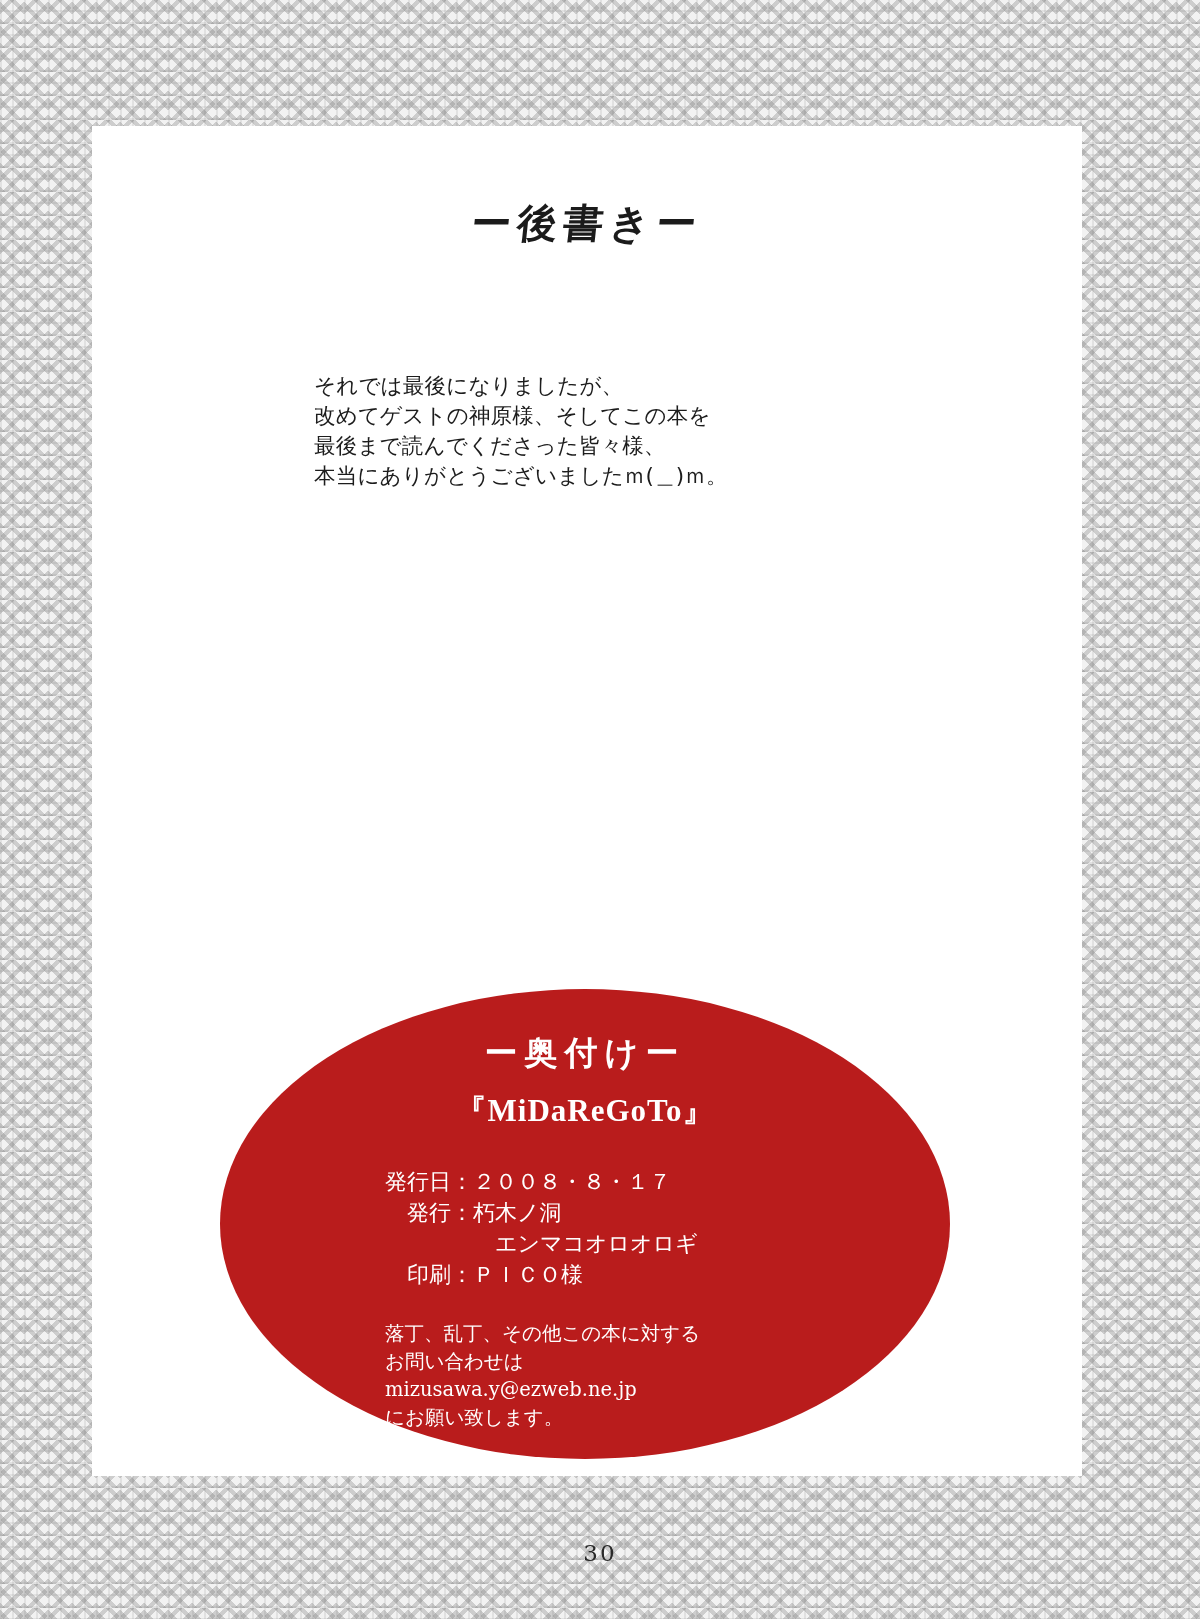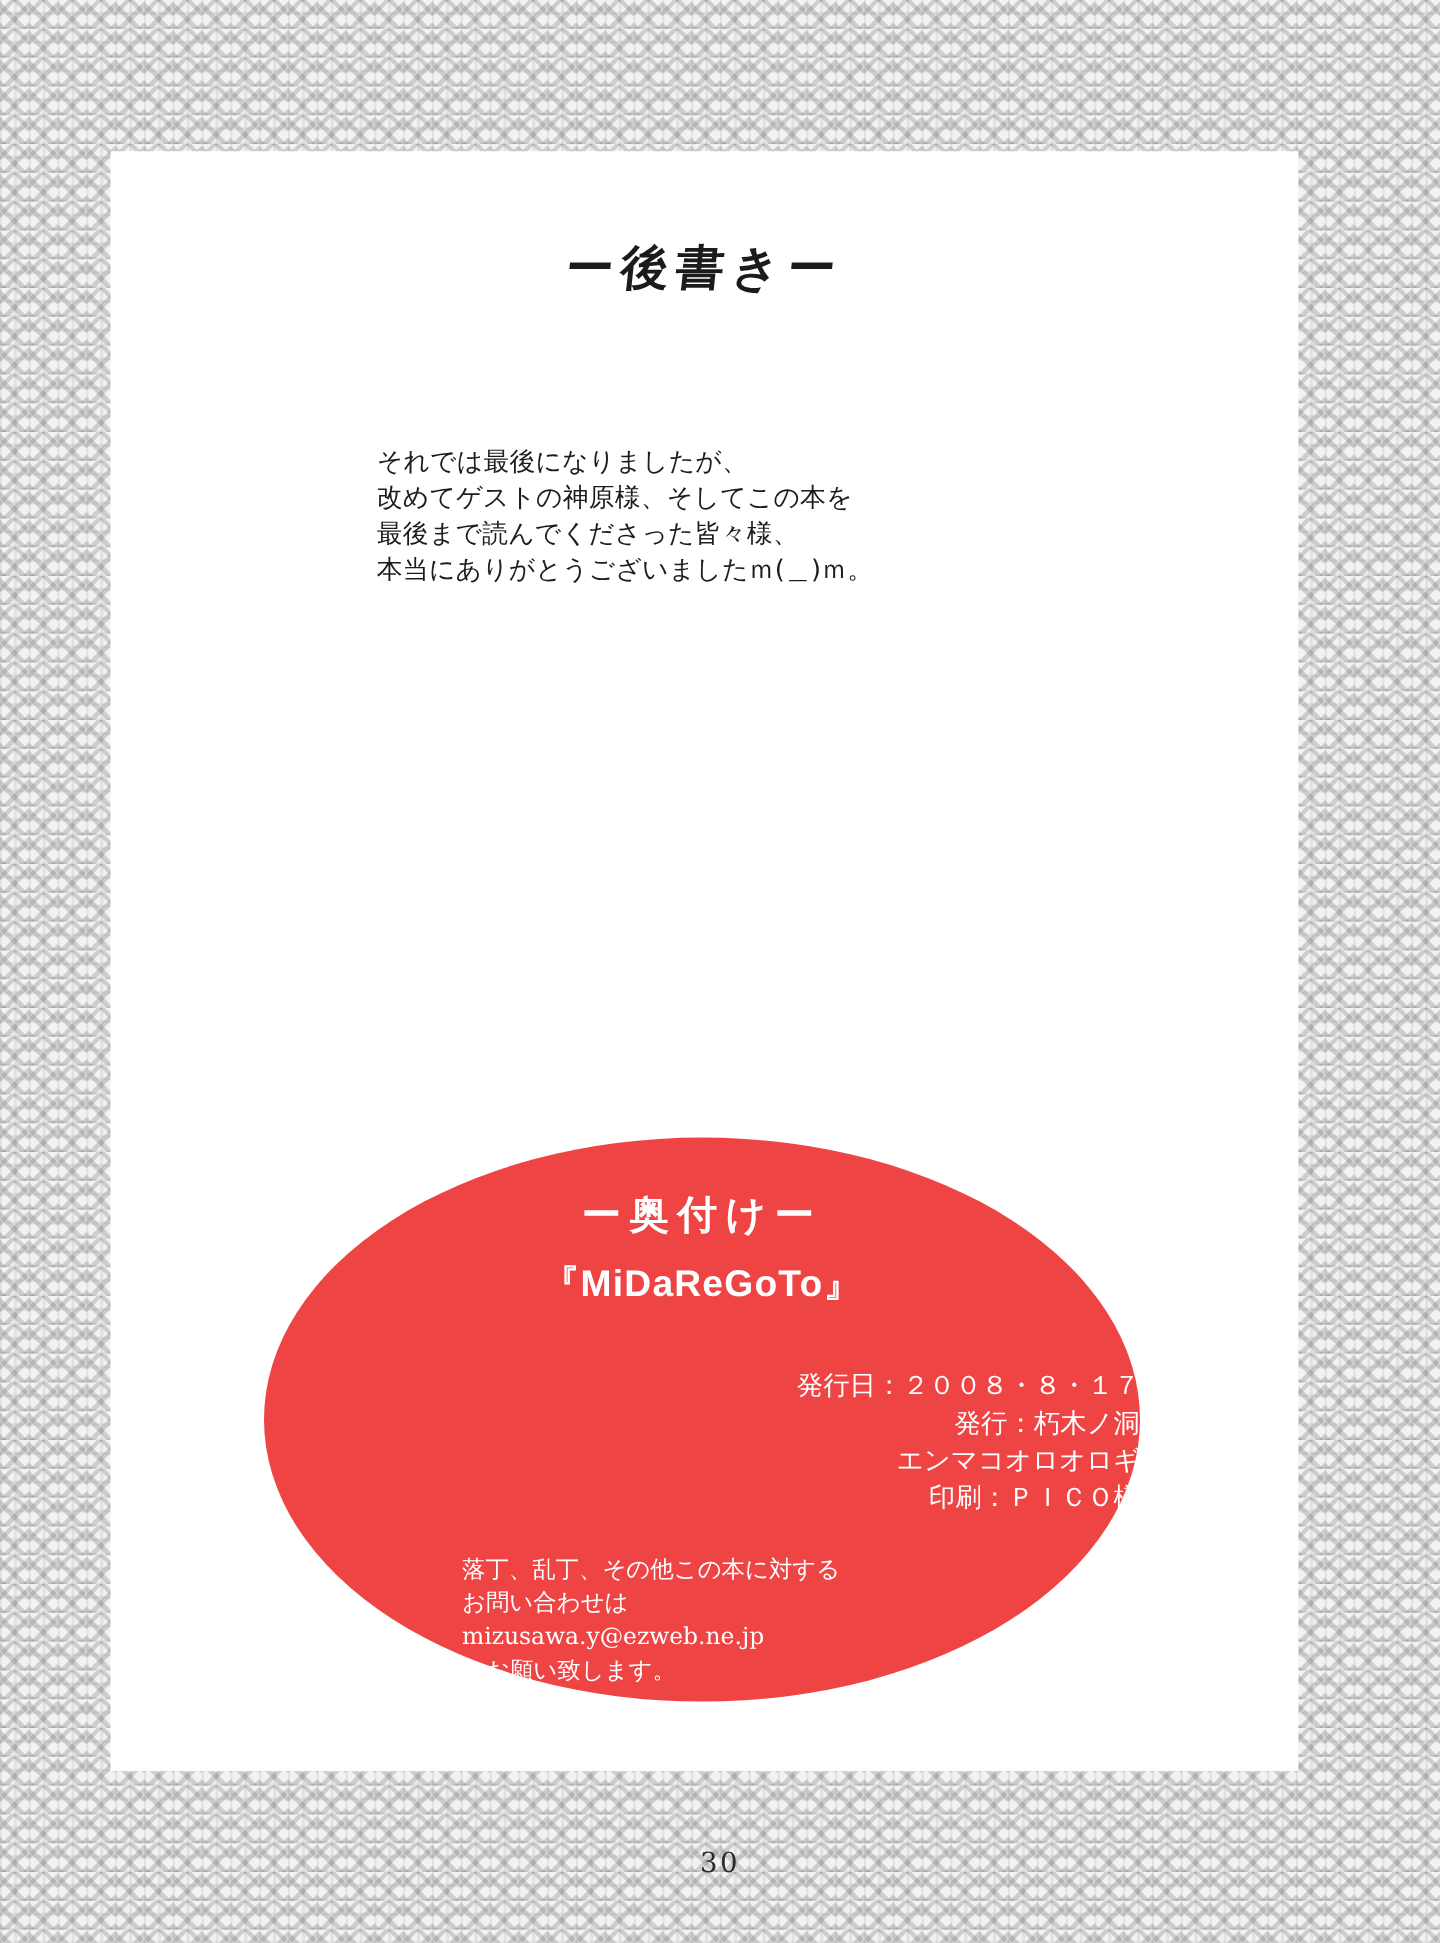--- a/index.html
+++ b/index.html
@@ -66,48 +66,48 @@
     white-space: pre-wrap;
     letter-spacing: 0.2px;
   }
   .para { margin: 0 0 26px 0; white-space: pre-wrap; }
   .para:last-child { margin-bottom: 0; }
 
   
   #colophon {
     position: absolute;
     left: 128px;
-    top: 822px;
+    top: 863px;
     width: 730px;
     height: 470px;
-    background: #ef4444;
+    background: #b91c1c;
     border-radius: 50%;
     color: #ffffff;
     text-align: center;
   }
   .colophon-title {
     margin-top: 42px;
     font-family: "DejaVu Serif", serif;
     font-size: 33px;
     font-weight: bold;
     letter-spacing: 7px;
   }
   .colophon-work {
     margin-top: 14px;
-    font-family: Liberation Sans, sans-serif;
+    font-family: Liberation Serif, serif;
     font-size: 31px;
     font-weight: bold;
     letter-spacing: 1px;
   }
   .colophon-meta {
-    margin-top: 49px;
+    margin-top: 34px;
     font-family: "DejaVu Serif", serif;
     font-size: 22px;
     line-height: 31px;
-    text-align: right;
+    text-align: left;
     padding-left: 165px;
     white-space: pre-wrap;
   }
   .colophon-contact {
     margin-top: 30px;
     font-family: "DejaVu Serif", serif;
     font-size: 19.5px;
     line-height: 28px;
     text-align: left;
     padding-left: 165px;

